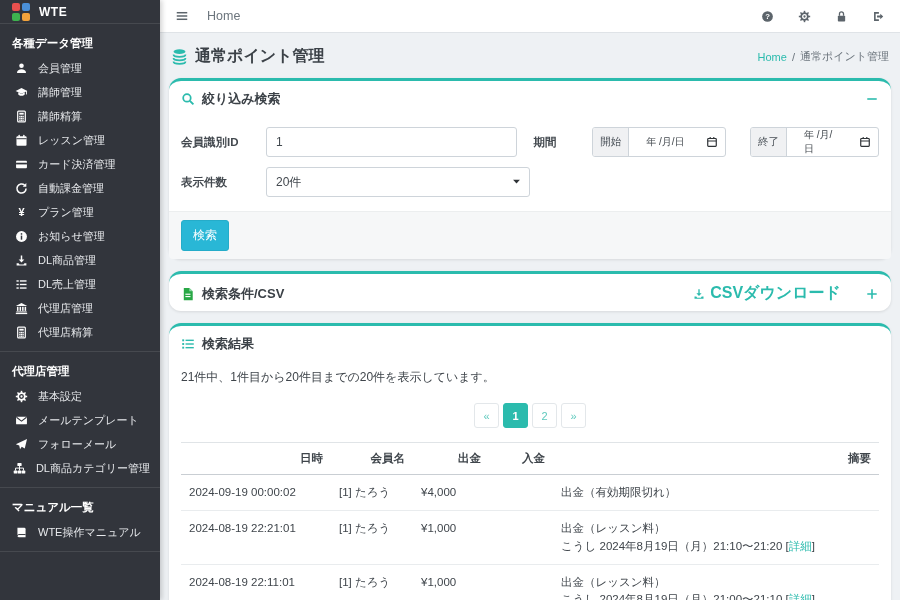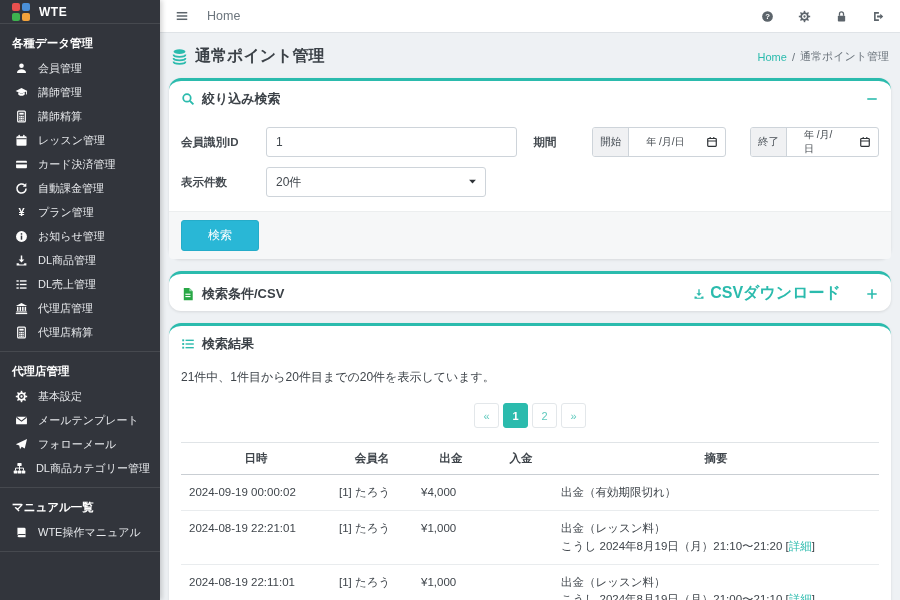--- a/index.html
+++ b/index.html
@@ -59,47 +59,47 @@
   .period-label { margin-left: 17px; width: 60px; font-weight: 700; font-size: 11.5px; color: #43494f; }
   .date-group { display: inline-flex; align-items: stretch; height: 30px; border: 1px solid #ced4da;
                 border-radius: 3px; overflow: hidden; background: #fff; cursor: pointer; }
   .date-group + .date-group { margin-left: 24px; }
   .dg-start { width: 137px; } .dg-end { width: 132px; }
   .date-prefix { display: flex; align-items: center; padding: 0 7px; background: #f0f1f3;
                  border-right: 1px solid #ced4da; font-size: 10.5px; color: #495057; }
   .date-value { flex: 1; display: flex; align-items: center; padding: 0 17px; font-size: 10px; color: #43494f; }
   .date-cal { display: flex; align-items: center; padding-right: 7px; color: #2f3337; }
   .date-cal svg { width: 12px; height: 12px; }
-  .select-wrap { position: relative; width: 220px; }
+  .select-wrap { position: relative; width: 264px; }
   .select-wrap select { width: 100%; height: 30px; border: 1px solid #ced4da; border-radius: 3px;
                         padding: 0 9px; font-size: 12px; color: #43494f; background: #fff;
                         appearance: none; -webkit-appearance: none; font-family: inherit; }
   .select-caret { position: absolute; right: 7px; top: 8px; pointer-events: none; color: #2f3337; }
   .select-caret svg { width: 13px; height: 13px; }
   .card-footer { background: #f6f7f8; border-top: 1px solid #eceeef; padding: 8px 12px;
                  border-radius: 0 0 4px 4px; }
   .btn-search { background: #29b7d6; border: 1px solid #25acc9; color: #fff; font-size: 12px;
-                padding: 6px 26px; border-radius: 3px; cursor: pointer; font-family: Liberation Sans, sans-serif; }
+                padding: 6px 11px; border-radius: 3px; cursor: pointer; font-family: Liberation Sans, sans-serif; }
 
   
   .csv-link { margin-left: auto; display: flex; align-items: center; gap: 5px; color: #2bbbad;
               font-size: 16px; font-weight: 700; text-decoration: none; cursor: pointer; }
   .csv-link .icon { color: #2bbbad; } .csv-link .icon svg { width: 12px; height: 12px; }
   .expand-tool { margin-left: 17px; color: #868e96; cursor: pointer; }
   .expand-tool svg, .card-tool svg { width: 12px; height: 12px; }
 
   
   .results-summary { font-size: 12px; color: #3f454b; margin: 7px 0 17px; }
   .pagination { display: flex; justify-content: center; gap: 4px; margin: 4px 0 14px; }
   .page-item { min-width: 25px; height: 25px; display: flex; align-items: center; justify-content: center;
                border: 1px solid #e3e7ea; border-radius: 3px; background: #fff; color: #5ec9bd;
                font-size: 11px; cursor: pointer; padding: 0 6px; }
   .page-item.active { background: #2bbbad; border-color: #2bbbad; color: #fff; font-weight: 700; }
   table.results { width: 100%; border-collapse: collapse; font-size: 11.5px; color: #3f454b; }
-  table.results th { text-align: center; font-weight: 700; padding: 8px 8px;
+  table.results th { text-align: right; font-weight: 700; padding: 8px 8px;
                      border-top: 1px solid #e0e4e7; border-bottom: 1px solid #c9ced3; }
   table.results td { padding: 9px 8px; border-bottom: 1px solid #e9ecee; vertical-align: top; line-height: 1.5; }
   table.results th:nth-child(1), table.results td:nth-child(1) { width: 150px; }
   table.results th:nth-child(2), table.results td:nth-child(2) { width: 82px; }
   table.results th:nth-child(3), table.results td:nth-child(3) { width: 76px; }
   table.results th:nth-child(4), table.results td:nth-child(4) { width: 64px; }
   .detail-link { color: #2bbbad; text-decoration: none; cursor: pointer; }
 </style>
 </head>
 <body>

